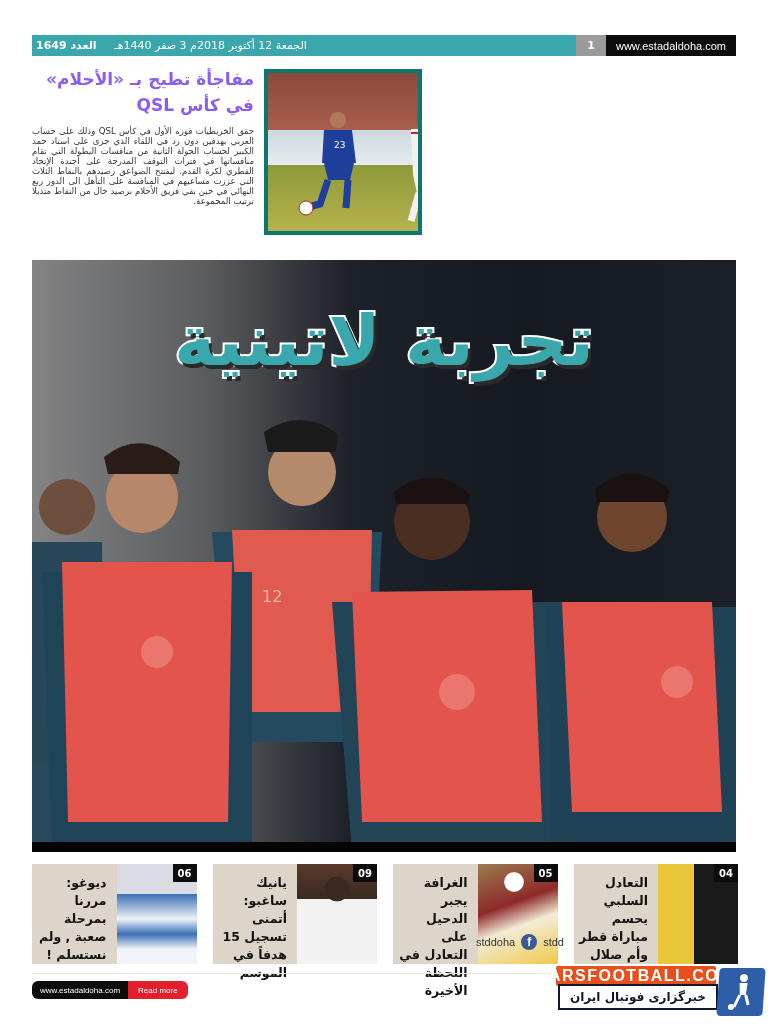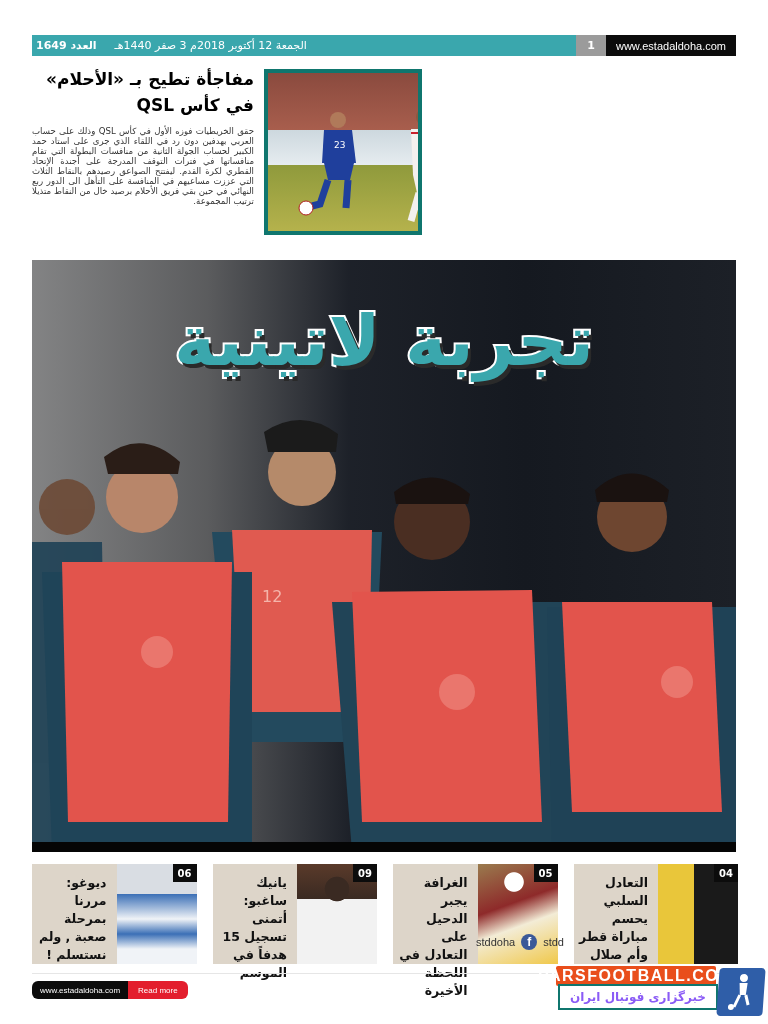--- a/index.html
+++ b/index.html
@@ -8,21 +8,21 @@
 
   
   .topbar { position: absolute; left: 32px; top: 35px; width: 704px; height: 21px; display: flex; }
   .topbar .info { flex: 1; background: #3aa7ad; color: #fff; font-size: 11px; display: flex; align-items: center; padding-left: 4px; gap: 18px; direction: ltr; }
   .topbar .info .issue { font-weight: bold; }
   .topbar .pageno { width: 30px; background: #9b9b9b; color: #fff; font-size: 11px; font-weight: bold; display: flex; align-items: center; justify-content: center; }
   .topbar .site { width: 130px; background: #0c0c0c; color: #fff; font-size: 11px; display: flex; align-items: center; justify-content: center; font-family: "Liberation Sans", sans-serif; }
 
   
   .lead { position: absolute; left: 32px; top: 66px; width: 222px; direction: rtl; text-align: right; }
-  .lead .headline { font-size: 17px; font-weight: bold; line-height: 26px; color: #000000; }
+  .lead .headline { font-size: 17px; font-weight: bold; line-height: 26px; color: #8b5cf6; }
   .lead .body { margin-top: 8px; font-size: 8.6px; line-height: 10px; color: #333; text-align: justify; }
 
   .lead-photo { position: absolute; left: 264px; top: 69px; width: 158px; height: 166px; overflow: hidden; border: 4px solid #0f766e; }
   .lead-photo .stands { position: absolute; inset: 0 0 40% 0; background: linear-gradient(180deg,#8a4a3e,#a85e4d 60%,#cdd8de 60%,#e8eef1); }
   .lead-photo .pitch { position: absolute; left: 0; right: 0; bottom: 0; height: 42%; background: linear-gradient(180deg,#8f9a3c,#b5b24c); }
   .lead-photo .player1 { position: absolute; left: 30px; top: 35px; width: 70px; height: 110px; }
   .lead-photo .player2 { position: absolute; left: 125px; top: 32px; width: 60px; height: 120px; }
 
   
   .masthead { position: absolute; left: 478px; top: 64px; width: 260px; height: 172px; }
@@ -55,21 +55,21 @@
   
   .readmore { position: absolute; left: 32px; top: 981px; height: 18px; display: flex; border-radius: 6px; overflow: hidden; font-family: "Liberation Sans", sans-serif; font-size: 8px; }
   .readmore .site { background: #0c0c0c; color: #fff; padding: 0 8px; display: flex; align-items: center; }
   .readmore .btn { background: #e31e2d; color: #fff; padding: 0 10px; display: flex; align-items: center; }
 
   .social { position: absolute; left: 468px; top: 934px; display: flex; align-items: center; gap: 6px; font-family: "Liberation Sans", sans-serif; font-size: 11px; color: #333; margin-left: 8px; }
   .social .fb { width: 16px; height: 16px; border-radius: 50%; background: #3b5998; color: #fff; font-weight: bold; font-size: 12px; display: flex; align-items: center; justify-content: center; }
 
   .watermark { position: absolute; left: 556px; top: 966px; width: 208px; height: 52px; }
   .watermark .top { position: absolute; left: 0; top: 0; width: 160px; height: 20px; background: #e94e1b; color: #fff; font-family: "Liberation Sans", sans-serif; font-weight: bold; font-size: 16px; letter-spacing: 1.5px; display: flex; align-items: center; justify-content: center; border-radius: 2px; }
-  .watermark .bottom { position: absolute; left: 2px; top: 18px; width: 160px; height: 26px; background: #fff; border: 2px solid #0f766e; color: #8b5cf6; font-weight: bold; font-size: 12px; direction: rtl; display: flex; align-items: center; justify-content: center; }
+  .watermark .bottom { position: absolute; left: 2px; top: 18px; width: 160px; height: 26px; background: #fff; border: 2px solid #0f172a; color: #0f172a; font-weight: bold; font-size: 12px; direction: rtl; display: flex; align-items: center; justify-content: center; }
   .watermark .logo { position: absolute; right: 0; top: 2px; width: 46px; height: 48px; background: #2f5ea8; border-radius: 4px; transform: skewX(-4deg); display: flex; align-items: center; justify-content: center; }
 </style>
 </head>
 <body>
 
 <div class="topbar">
   <div class="info">
     <span class="issue">العدد 1649</span>
     <span>الجمعة 12 أكتوبر 2018م 3 صفر 1440هـ</span>
   </div>

